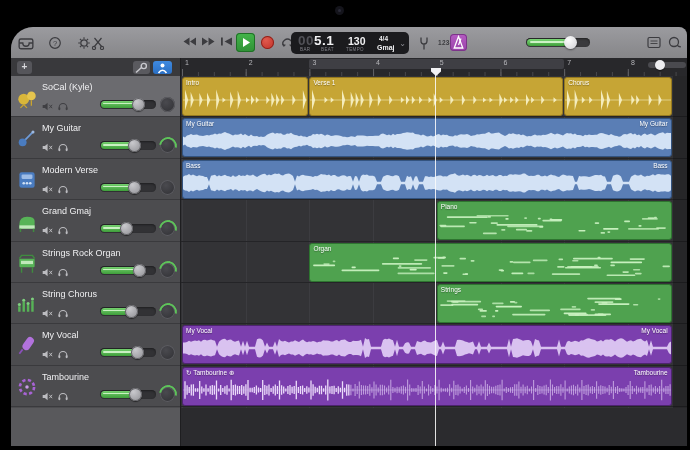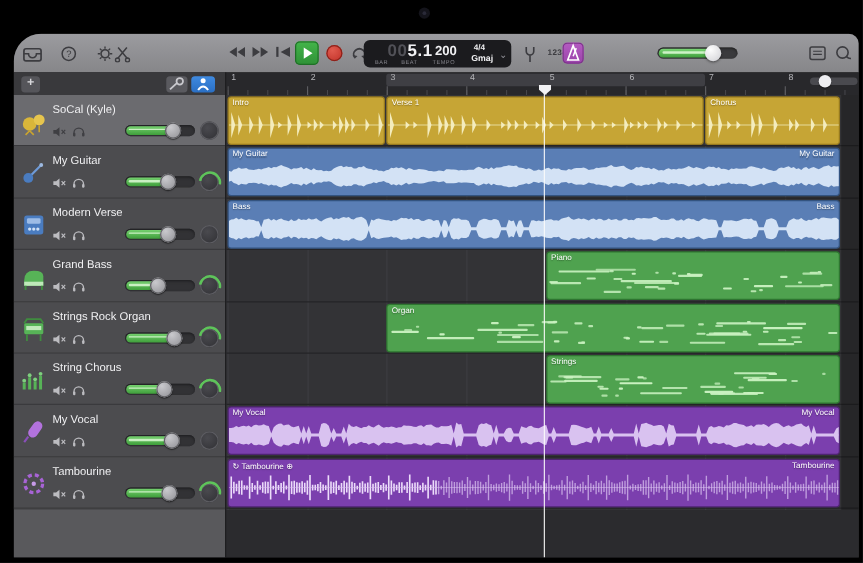--- a/index.html
+++ b/index.html
@@ -12,21 +12,21 @@
   #toolbar{position:absolute;left:0;top:0;width:676px;height:31px;
     background:linear-gradient(#9b9b9f,#868689);border-bottom:1px solid #1d1d1f;}
   .tbi{position:absolute;top:9px;width:16px;height:14px;color:#3c3c40;}
   .tbi svg{display:block}
   #playbtn{position:absolute;left:225px;top:6px;width:19px;height:19px;border-radius:4px;
     background:linear-gradient(#43b54a,#2f9136);box-shadow:inset 0 0 0 1px #1f6f26;}
   #recbtn{position:absolute;left:250px;top:9px;width:13px;height:13px;border-radius:50%;
     background:radial-gradient(circle at 38% 32%,#e05a4e,#bf2f26);box-shadow:inset 0 0 0 1px #8a221b;}
   #lcd{position:absolute;left:280px;top:5px;width:118px;height:22px;background:#1b1b1e;border-radius:5px;color:#f1f1f3;}
   #lcd .dim{color:#515157}
-  #lcd .pos{position:absolute;left:19px;top:1px;font-size:13.5px;font-weight:bold;letter-spacing:.5px;}
+  #lcd .pos{position:absolute;left:7px;top:1px;font-size:13.5px;font-weight:bold;letter-spacing:.5px;}
   #lcd .lab{position:absolute;font-size:4.5px;color:#828289;letter-spacing:.4px;top:15px;}
   #lcd .tempo{position:absolute;left:57px;top:3px;font-size:10.5px;font-weight:bold;}
   #lcd .sig{position:absolute;left:88px;top:2.5px;font-size:6.5px;font-weight:bold;}
   #lcd .key{position:absolute;left:86px;top:12px;font-size:7px;font-weight:bold;}
   #lcd .chev{position:absolute;right:3px;top:7px;font-size:8px;color:#8e8e95;}
   #countin{position:absolute;left:427px;top:12px;font-size:6.5px;color:#3c3c40;font-weight:bold;letter-spacing:.3px;}
   #metro{position:absolute;left:439px;top:7px;width:17px;height:17px;border-radius:4px;
     background:linear-gradient(#b55cc2,#9a43aa);box-shadow:inset 0 0 0 1px #7c3489;}
   #mvol{position:absolute;left:515px;top:11px;width:64px;height:9px;border-radius:4.5px;background:#3a3a3d;box-shadow:inset 0 1px 2px #222;}
   #mvolfill{position:absolute;left:1px;top:1px;height:7px;border-radius:3.5px;
@@ -149,21 +149,21 @@
       <svg width="15" height="13" viewBox="0 0 15 13">
           <path d="M3.6,9.6 a4.6,4.2 0 1 1 7.8,0" fill="none" stroke="currentColor" stroke-width="1.4"></path>
           <path d="M2,8 l1.8,3 2.2,-2.2 Z M13,8 l-1.8,3 -2.2,-2.2 Z" fill="currentColor"></path>
         </svg>
       </span>
 
     <div id="lcd">
       <div class="pos"><span class="dim">00</span><span>5.1</span></div>
       <div class="lab" style="left:9px">BAR</div>
       <div class="lab" style="left:30px">BEAT</div>
-      <div class="tempo">200</div>
+      <div class="tempo">130</div>
       <div class="lab" style="left:55px">TEMPO</div>
       <div class="sig">4/4</div>
       <div class="key">Gmaj</div>
       <div class="chev">⌄</div>
     </div>
 
     <span class="tbi" style="left:406px">
       <svg width="14" height="15" viewBox="0 0 14 15">
           <path d="M4,1.5 v3.5 a3,3 0 0 0 6,0 V1.5 M7,8 v5.5" fill="none" stroke="currentColor" stroke-width="1.3"></path>
         </svg>
@@ -302,21 +302,21 @@
           <div class="vknob" style="left: 27.66px;"></div>
         </div>
         <div class="pan"></div>
       </div>
       <div class="hrow" style="top: 124.2px;">
         <div class="ticon"><svg width="24" height="24" viewBox="0 0 22 22">
             <path d="M4,14 q0,-7 7,-7 q7,0 7,4 v7 H4 Z" fill="#57b357"></path>
             <rect x="4" y="15" width="14" height="3" fill="#bfe8ba"></rect>
             <path d="M5,18 v3 M17,18 v3" stroke="#3f8c3f" stroke-width="1.4"></path>
           </svg></div>
-        <div class="tname">Grand Bass</div>
+        <div class="tname">Grand Gmaj</div>
         <div class="ms" style="left: 31px;"><svg width="11" height="9" viewBox="0 0 13 10">
             <path d="M0.8,3.2 v3.6 h2.6 l3.2,2.6 V0.6 L3.4,3.2 Z" fill="currentColor"></path>
             <path d="M8.6,3 l3.4,4 M12,3 l-3.4,4" stroke="currentColor" stroke-width="1.1"></path>
           </svg></div>
         <div class="ms" style="left: 47px;"><svg width="10" height="9" viewBox="0 0 12 10">
             <path d="M1.4,8.6 V6 a4.6,4.6 0 0 1 9.2,0 v2.6" fill="none" stroke="currentColor" stroke-width="1.3"></path>
             <rect x="0.6" y="5.8" width="2.2" height="3.6" rx="1" fill="currentColor"></rect>
             <rect x="9.2" y="5.8" width="2.2" height="3.6" rx="1" fill="currentColor"></rect>
           </svg></div>
         <div class="vslider">

